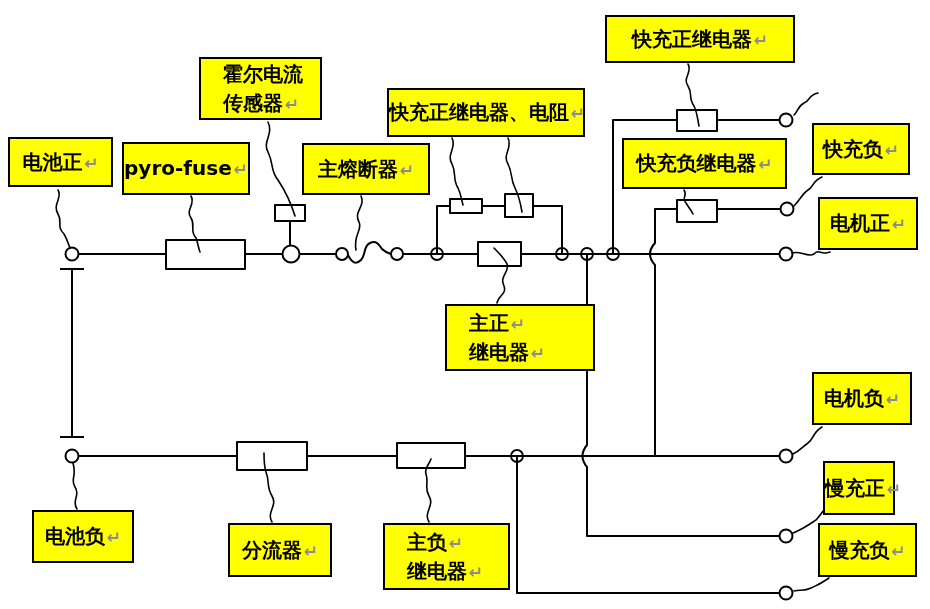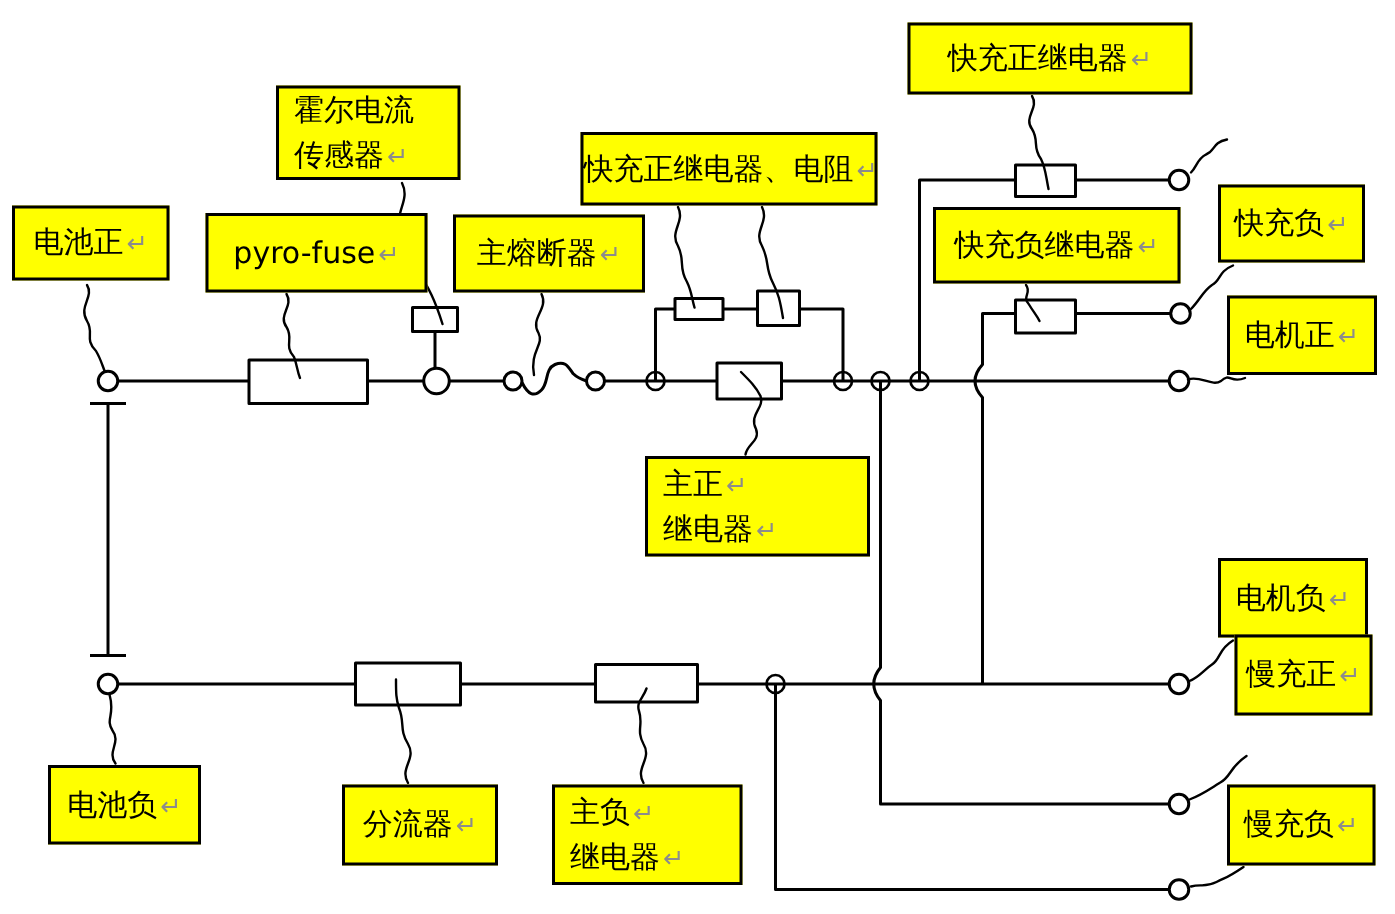--- a/index.html
+++ b/index.html
@@ -1,23 +1,23 @@
 <!DOCTYPE html>
 <html><head>
 <meta charset="utf-8">
 <style>
   html,body{margin:0;padding:0;background:#fff;}
   #page{position:relative;width:930px;height:609px;background:#ffffff;overflow:hidden;
         font-family:"DejaVu Sans","Liberation Sans",sans-serif;}
   #wires{position:absolute;left:0;top:0;}
   .label{position:absolute;background:#ffff00;border:2px solid #000;box-sizing:border-box;
          color:#000;font-size:20px;display:flex;flex-direction:column;justify-content:center;}
-  .label .line{line-height:28px;white-space:nowrap;}
+  .label .line{line-height:28px;white-space:nowrap;font-weight:bold;}
   .label.center .line{text-align:center;}
-  .label.left{padding-left:10px;}
+  .label.left{padding-left:22px;margin-left:15px;}
   .pmark{color:#8c8c8c;font-size:17px;margin-left:2px;}
 </style>
 </head>
 <body>
 
 <div id="page">
 
   <svg id="wires" width="930" height="609" viewBox="0 0 930 609">
 
     <g stroke="#000000" stroke-width="2" fill="none" stroke-linejoin="round">
@@ -123,21 +123,21 @@
       <path d="M77,509 c-6,-8 4,-14 -2,-22 c-5,-8 2,-10 -2,-24"></path>
       <path d="M272,522 c-6,-10 6,-16 0,-26 c-6,-10 -2,-14 -6,-24 c-2,-6 -2,-10 -2,-19"></path>
       <path d="M429,522 c-6,-10 6,-16 0,-26 c-5,-9 0,-13 -3,-22 c-2,-6 3,-9 5,-15"></path>
     </g>
   </svg>
 
   <div class="label center" style="left:8px;top:137px;width:105px;height:50px">
     <div class="line"><span>电池正</span><span class="pmark">↵</span></div>
   </div>
 
-  <div class="label center" style="left:137px;top:142px;width:148px;height:53px">
+  <div class="label center" style="left:122px;top:142px;width:128px;height:53px">
     <div class="line"><span>pyro-fuse</span><span class="pmark">↵</span></div>
   </div>
 
   <div class="label left" style="left:184px;top:57px;width:123px;height:63px">
     <div class="line"><span>霍尔电流</span><span class="pmark"></span></div>
     <div class="line"><span>传感器</span><span class="pmark">↵</span></div>
   </div>
 
   <div class="label center" style="left:302px;top:143px;width:128px;height:52px">
     <div class="line"><span>主熔断器</span><span class="pmark">↵</span></div>
@@ -166,21 +166,21 @@
 
   <div class="label left" style="left:430px;top:304px;width:150px;height:67px">
     <div class="line"><span>主正</span><span class="pmark">↵</span></div>
     <div class="line"><span>继电器</span><span class="pmark">↵</span></div>
   </div>
 
   <div class="label center" style="left:812px;top:372px;width:100px;height:53px">
     <div class="line"><span>电机负</span><span class="pmark">↵</span></div>
   </div>
 
-  <div class="label center" style="left:823px;top:423px;width:92px;height:54px">
+  <div class="label center" style="left:823px;top:461px;width:72px;height:54px">
     <div class="line"><span>慢充正</span><span class="pmark">↵</span></div>
   </div>
 
   <div class="label center" style="left:818px;top:523px;width:99px;height:54px">
     <div class="line"><span>慢充负</span><span class="pmark">↵</span></div>
   </div>
 
   <div class="label center" style="left:32px;top:510px;width:102px;height:53px">
     <div class="line"><span>电池负</span><span class="pmark">↵</span></div>
   </div>

